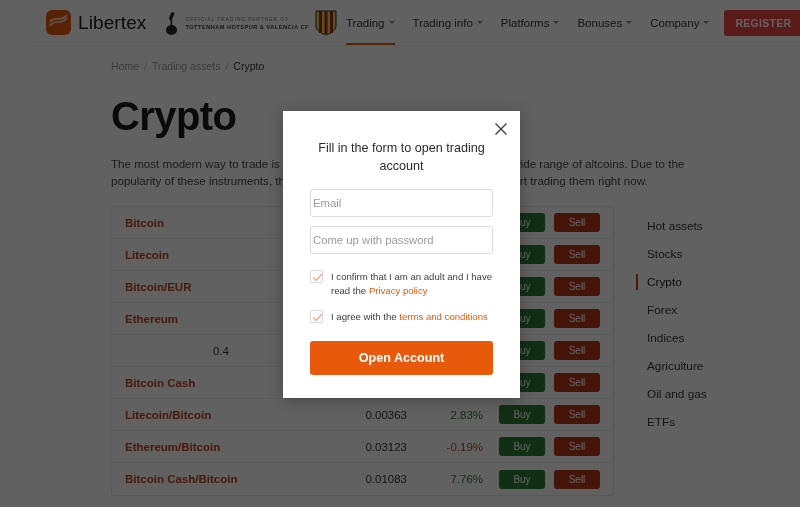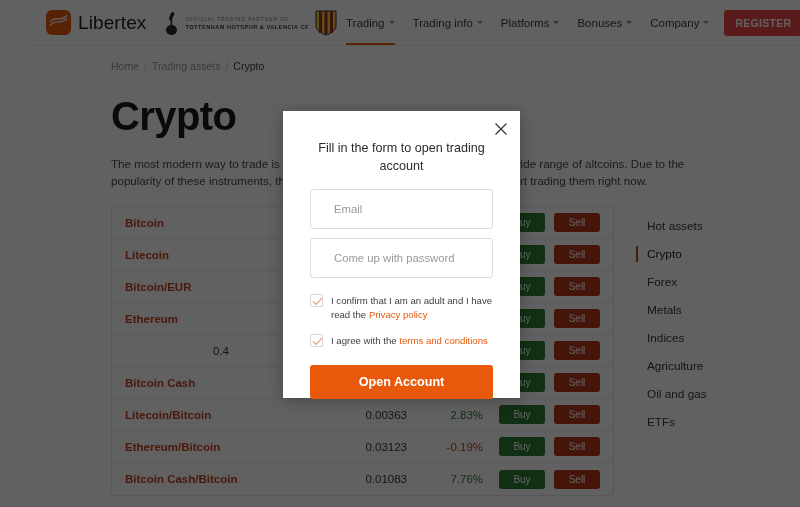--- a/index.html
+++ b/index.html
@@ -137,24 +137,24 @@
     width: 14px; height: 14px; cursor: pointer;
     color: #3a3a3a;
   }
   .modal-title {
     padding-top: 28px;
     font-size: 12.6px; line-height: 18px; color: #2b2b2b;
     text-align: center;
   }
   .field {
     margin-top: 14px;
-    width: 100%; height: 40px;
+    width: 100%; height: 28px;
     border: 1px solid #dcdcdc; border-radius: 3px;
     font-size: 11.3px; color: #333;
-    padding: 0 23px;
+    padding: 0 2px;
     font-family: "Liberation Sans", sans-serif;
     background: #fff; outline: none;
   }
   .field::placeholder { color: #9a9a9a; }
   .field.second { margin-top: 9px; }
 
   .check-row { display: flex; gap: 8px; margin-top: 16px; align-items: flex-start; }
   .check-row.second { margin-top: 13px; align-items: center; }
   .cbox {
     flex: none; width: 13px; height: 13px;
@@ -326,23 +326,23 @@
         <span class="c-chg up">7.76%</span>
         <span class="c-act">
           <span class="pill buy">Buy</span>
           <span class="pill sell">Sell</span>
         </span>
       </div>
     </div>
 
     <div class="side-nav">
       <div class="side-item">Hot assets</div>
+      <div class="side-item">Stocks</div>
       <div class="side-item active">Crypto</div>
       <div class="side-item">Forex</div>
-      <div class="side-item">Metals</div>
       <div class="side-item">Indices</div>
       <div class="side-item">Agriculture</div>
       <div class="side-item">Oil and gas</div>
       <div class="side-item">ETFs</div>
     </div>
 
   </div>
 </div>
 
 <div id="overlay"></div>

